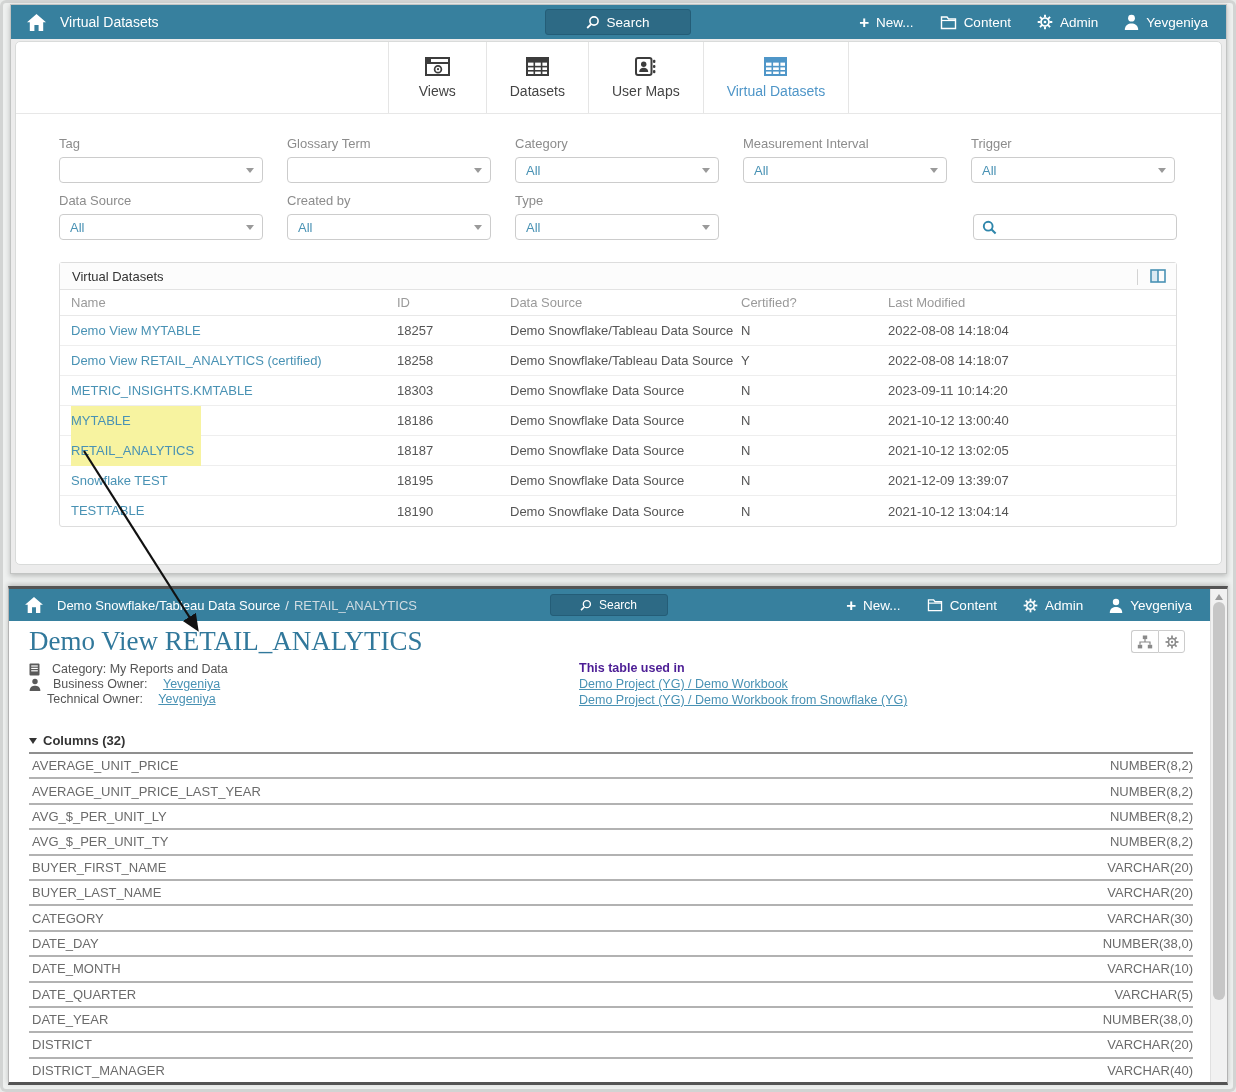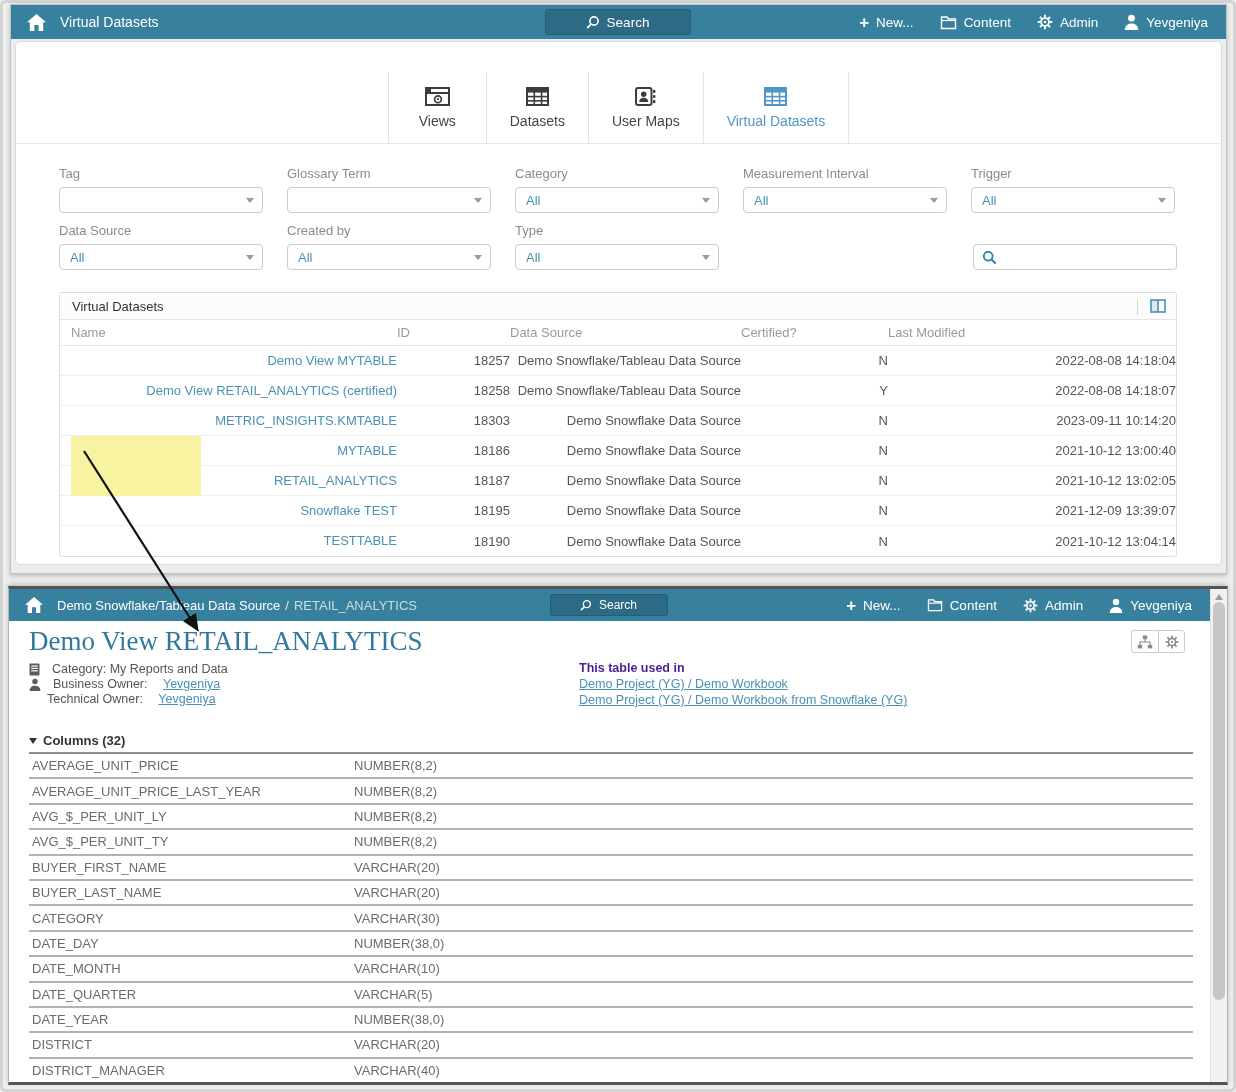--- a/index.html
+++ b/index.html
@@ -19,21 +19,21 @@
   .nav-item { display:flex; align-items:center; gap:7px; color:#fff; font-size:13.5px; cursor:pointer; white-space:nowrap; }
   .plus { font-size:17px; font-weight:bold; line-height:1; }
   a { color:#4992b4; text-decoration:none; cursor:pointer; }
 
   
   .top-panel { left:10px; top:4px; width:1217px; height:570px; background:#ececec;
                border:1px solid #c2c4c3; box-shadow:0 2px 5px rgba(0,0,0,.22); }
   .content-card { position:absolute; left:4px; right:4px; top:36px; height:524px; background:#fff;
                   border:1px solid #d9dbda; border-radius:5px; }
 
-  .tabs { height:72px; display:flex; justify-content:center; border-bottom:1px solid #e7e7e7;margin-top:30px; }
+  .tabs { height:72px; display:flex; justify-content:center; border-bottom:1px solid #e7e7e7; }
   .tab { display:flex; flex-direction:column; align-items:center; justify-content:center; gap:7px;
          padding:0 23px; border-left:1px solid #e5e5e5; cursor:pointer; min-width:98px; }
   .tab:last-child { border-right:1px solid #e5e5e5; }
   .tab-lbl { font-size:14px; color:#444; }
   .tab.active .tab-lbl { color:#4f96c8; }
 
   .filters { margin:22px 0 0 43px; width:1118px; font-size:13px; }
   .f-row { display:flex; gap:24px; margin-bottom:10px; }
   .f-item { width:204px; }
   .f-label { color:#8c8c8c; margin-bottom:6px; height:15px; }
@@ -46,21 +46,21 @@
   .search-input { height:26px; border:1px solid #ccc; border-radius:4px; display:flex; align-items:center;
                   padding:0 8px; color:#2e86ab; background:#fff; cursor:text; }
 
   .vd-card { margin:22px 0 0 43px; width:1118px; border:1px solid #ddd; border-radius:3px; font-size:13px; }
   .vd-card-head { height:27px; display:flex; align-items:center; padding:0 10px 0 12px;
                   background:#fcfcfc; border-bottom:1px solid #e3e3e3; }
   .vd-card-title { color:#333; flex:1; }
   .vd-card-tools { display:flex; align-items:center; gap:8px; color:#d0d0d0; }
   .vd-hrow, .vd-row { display:flex; align-items:center; padding-left:11px; }
   .vd-hrow { height:26px; color:#9a9a9a; border-bottom:1px solid #e8e8e8; }
-  .vd-row { height:30px; border-bottom:1px solid #eee; color:#555;text-align:right; }
+  .vd-row { height:30px; border-bottom:1px solid #eee; color:#555; }
   .vd-row:last-child { border-bottom:none; }
   .c-name { width:326px; } .c-id { width:113px; } .c-src { width:231px; } .c-cert { width:147px; } .c-mod { flex:1; }
   .cell-name { height:30px; line-height:30px; }
   .cell-name.hl { background:linear-gradient(90deg,#f7f3a0 0,#f7f3a0 130px,transparent 130px); }
 
   
   .bottom-panel { left:8px; top:586px; width:1220px; height:499px;
                   border-top:3px solid #545454; border-bottom:3px solid #545454;
                   border-left:1px solid #b3b3b3; border-right:1px solid #b3b3b3;
                   box-shadow:0 -2px 5px rgba(0,0,0,.2); }
@@ -89,21 +89,21 @@
   .ui-link { height:16px; }
   .ui-link a { text-decoration:underline; }
 
   .cols-head { position:absolute; left:20px; top:112px; font-size:13px; font-weight:bold; color:#333;
                display:flex; align-items:center; gap:6px; cursor:pointer; }
   .tri { width:0; height:0; border-left:4.5px solid transparent; border-right:4.5px solid transparent;
          border-top:6px solid #333; margin-top:1px; }
   .cols-table { position:absolute; left:20px; top:131px; width:1164px; border-top:2px solid #8f8f8f; }
   .col-row { display:flex; align-items:center; height:25.4px; border-bottom:2px solid #b2b2b2;
              font-size:13px; color:#6b6b6b; }
-  .col-n { width:325px; padding-left:3px; } .col-t { flex:1; }
+  .col-n { width:325px; padding-left:3px; } .col-t { flex:1;text-align:right; }
 
   .scrollbar { position:absolute; right:0; top:0; bottom:0; width:17px; background:#f1f1f1; border-left:1px solid #e0e0e0; }
   .sb-up { position:absolute; top:5px; left:4px; width:0; height:0;
            border-left:4.5px solid transparent; border-right:4.5px solid transparent; border-bottom:6px solid #9b9b9b; }
   .sb-thumb { position:absolute; top:13px; left:2px; width:12px; height:398px; background:#c6c6c6; border-radius:7px; }
 
   .annot { position:absolute; left:0; top:0; z-index:50; pointer-events:none; }
   svg { display:block; }
 </style>
 </head>

